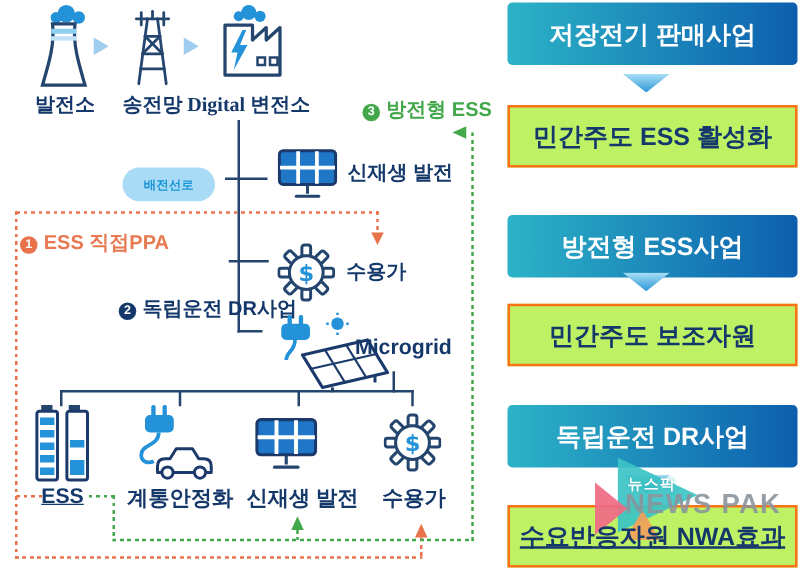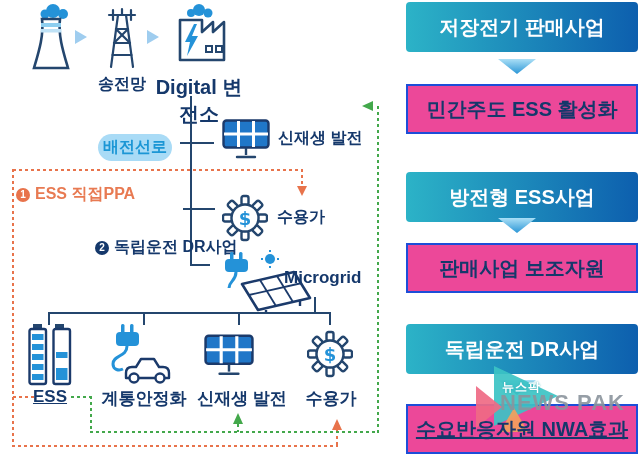--- a/index.html
+++ b/index.html
@@ -16,30 +16,30 @@
   .dv.g{background:repeating-linear-gradient(180deg,#43a84b 0 3px,transparent 3px 6px);}
   .ah{position:absolute;width:0;height:0;}
   .ah.down{border-left:5px solid transparent;border-right:5px solid transparent;border-top:10px solid #e8734b;}
   .ah.up-o{border-left:5px solid transparent;border-right:5px solid transparent;border-bottom:11px solid #e8734b;}
   .ah.up-g{border-left:5px solid transparent;border-right:5px solid transparent;border-bottom:11px solid #43a84b;}
   .ah.left-g{border-top:5px solid transparent;border-bottom:5px solid transparent;border-right:11px solid #43a84b;}
   .numcirc{display:inline-flex;width:14px;height:14px;border-radius:50%;color:#fff;font-size:10px;
            font-weight:700;align-items:center;justify-content:center;margin-right:5px;vertical-align:1px;}
   .callout{position:absolute;font-weight:700;white-space:nowrap;}
   .badge{position:absolute;left:98px;top:134px;width:74px;height:27px;border-radius:14px;background:#a9dbf6;
-         color:#1b96d5;font-size:16px;font-weight:700;display:flex;align-items:center;justify-content:center;}
+         color:#1b96d5;font-size:10px;font-weight:700;display:flex;align-items:center;justify-content:center;}
   .flow-arrow{position:absolute;width:0;height:0;border-top:7px solid transparent;border-bottom:7px solid transparent;
               border-left:12px solid #9fcdef;}
   
   .phead{position:absolute;left:406px;width:232px;height:50px;border-radius:4px;
          background:linear-gradient(90deg,#2cb3c7,#0d5fae);color:#fff;display:flex;align-items:center;
          justify-content:center;font-size:20px;font-weight:700;white-space:nowrap;}
   .chev{position:absolute;left:498px;width:38px;height:15px;background:linear-gradient(180deg,#aadff6,#2b96d6);
         clip-path:polygon(0 0,100% 0,50% 100%);}
-  .pbox{position:absolute;left:406px;width:228px;height:46px;background:#ec4899;border:2px solid #1d4ed8;
+  .pbox{position:absolute;left:406px;width:228px;height:46px;background:#bef264;border:2px solid #f97316;
         display:flex;align-items:center;justify-content:center;color:#15386b;font-size:20px;font-weight:700;
         white-space:nowrap;}
   .pbox span{position:relative;z-index:4;}
   
   .wm{position:absolute;left:476px;top:362px;width:168px;height:74px;z-index:3;}
   .wm .tri-teal{position:absolute;left:18px;top:4px;width:64px;height:60px;background:#3cc3c4;opacity:.92;
         clip-path:polygon(0 0,100% 50%,0 100%);}
   .wm .tri-pink{position:absolute;left:0px;top:24px;width:26px;height:42px;background:#ef6a84;opacity:.92;
         clip-path:polygon(0 0,100% 50%,0 100%);}
   .wm .tri-orange{position:absolute;left:24px;top:46px;width:28px;height:24px;background:#f2a05c;opacity:.92;
@@ -57,20 +57,21 @@
   <svg style="position:absolute;left:26px;top:2px;" width="50" height="70" viewBox="0 0 50 70">
     <g fill="#2492d8">
       <circle cx="27" cy="9" r="7"></circle>
         <circle cx="37" cy="12" r="5"></circle>
         <circle cx="19" cy="12" r="4.5"></circle>
     </g>
     <path d="M16 17 C18 33 13 49 8 66 L42 66 C37 49 32 33 34 17 Z" fill="#fff" stroke="#24466e" stroke-width="2.6"></path>
     <rect x="15" y="21" width="20" height="4" fill="#8ecff0"></rect>
     <rect x="14.5" y="27" width="21" height="3.5" fill="#bfe2f6"></rect>
   </svg>
+  <div class="lbl" style="left:14px;top:74px;width:76px;font-size:16px;">발전소</div>
 
   <div class="flow-arrow" style="left:75px;top:30px;"></div>
 
   <svg style="position:absolute;left:100px;top:6px;" width="44" height="64" viewBox="0 0 44 64">
     <g stroke="#24466e" stroke-width="2.2" fill="none" stroke-linecap="round">
       <path d="M9 9 H35"></path>
         <path d="M13 9 V4"></path>
         <path d="M22 9 V3"></path>
         <path d="M31 9 V4"></path>
       <path d="M13 9 V14"></path>
@@ -92,22 +93,25 @@
     <g fill="#2492d8">
       <circle cx="29" cy="8" r="6"></circle>
         <circle cx="38" cy="11" r="4.5"></circle>
         <circle cx="21" cy="11" r="4"></circle>
     </g>
     <path d="M10 18 L10 58 L54 58 L54 20 L43 30 L43 20 L32 30 L32 18 Z" fill="#fff" stroke="#24466e" stroke-width="2.6" stroke-linejoin="round"></path>
     <polygon points="24,22 15,40 20,40 17,54 28,34 22,34 27,22" fill="#2492d8"></polygon>
     <rect x="36" y="44" width="6" height="6" fill="none" stroke="#24466e" stroke-width="2"></rect>
     <rect x="46" y="44" width="6" height="6" fill="none" stroke="#24466e" stroke-width="2"></rect>
   </svg>
-  <div class="lbl" style="left:146px;top:74px;width:106px;font-size:20px;">Digital 변전소</div>
-
+  <div class="lbl" style="left:146px;top:74px;width:106px;font-size:16px;font-family:Liberation Serif, serif;">Digital 변전소</div>
+
+  <div class="callout" style="left:290px;top:78px;color:#43a84b;font-size:16px;">
+    <span class="numcirc" style="background:#43a84b;">3</span><span>방전형 ESS</span>
+  </div>
 
   <div class="ln" style="left:190px;top:96px;width:2px;height:170px;"></div>
   <div class="ln" style="left:180px;top:142px;width:34px;height:2px;"></div>
   <div class="ln" style="left:183px;top:208px;width:32px;height:2px;"></div>
   <div class="ln" style="left:190px;top:264px;width:20px;height:2px;"></div>
 
   <div class="badge">배전선로</div>
 
   <svg style="position:absolute;left:222px;top:119px;" width="48" height="42" viewBox="0 0 48 42">
     <rect x="1.5" y="1.5" width="45" height="27" rx="3" fill="#2077c8" stroke="#1b3a6b" stroke-width="2.4"></rect>
@@ -253,21 +257,21 @@
 
   <div class="phead" style="top:2px;">저장전기 판매사업</div>
   <div class="chev" style="top:59px;"></div>
   <div class="pbox" style="top:84px;">
     <span>민간주도 ESS 활성화</span>
   </div>
 
   <div class="phead" style="top:172px;">방전형 ESS사업</div>
   <div class="chev" style="top:218px;"></div>
   <div class="pbox" style="top:243px;">
-    <span>판매사업 보조자원</span>
+    <span>민간주도 보조자원</span>
   </div>
 
   <div class="phead" style="top:324px;">독립운전 DR사업</div>
   <div class="chev" style="top:380px;"></div>
   <div class="pbox" style="top:404px;text-decoration:underline;">
     <span>수요반응자원 NWA효과</span>
   </div>
 
   <div class="wm">
     <div class="tri-teal"></div>

